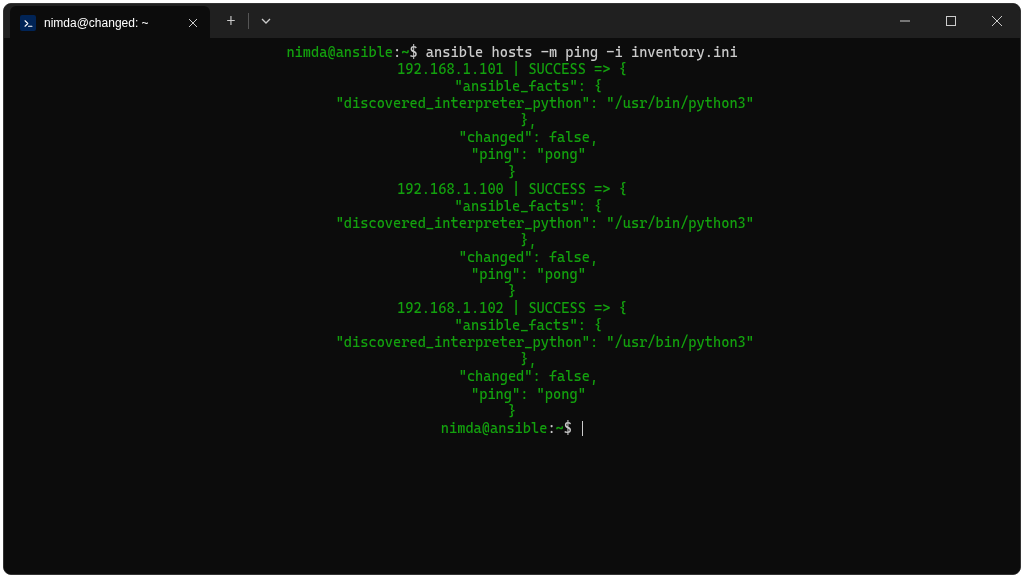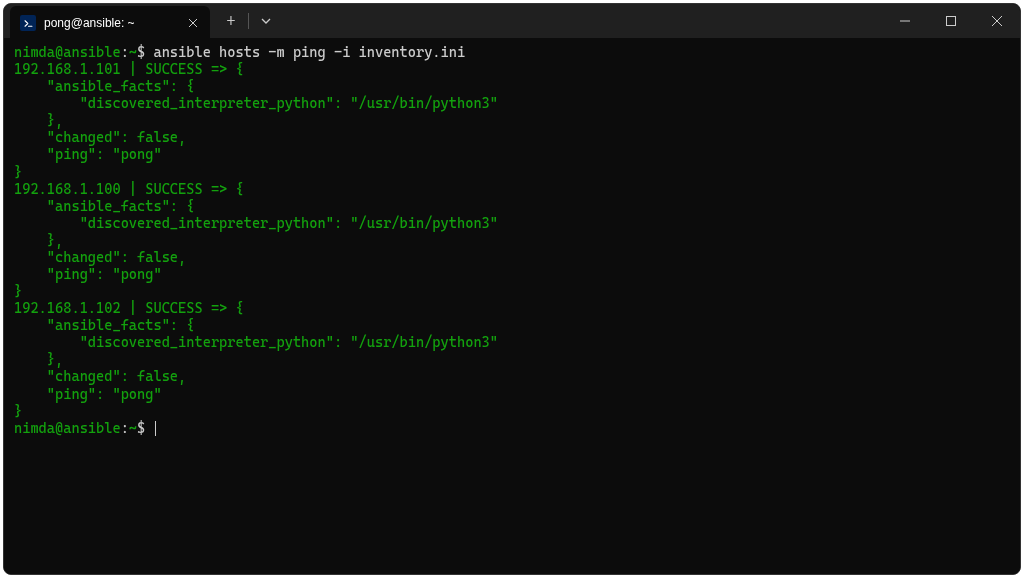--- a/index.html
+++ b/index.html
@@ -112,20 +112,21 @@
 
     .terminal {
       flex: 1;
       background: #0c0c0c;
       padding: 6px 10px;
       font-size: 14px;
       line-height: 1.22;
       color: #cccccc;
       white-space: pre;
       overflow: hidden;
+      text-align: center;
     }
     .green { color: #13a10e; }
     .white { color: #cccccc; }
     .cursor {
       display: inline-block;
       width: 1px;
       height: 15px;
       background: #cccccc;
       vertical-align: text-bottom;
       margin-left: 2px;
@@ -136,21 +137,21 @@
 
 <div class="window">
 
   <div class="titlebar">
     <div class="tab">
       <span class="tab-icon">
         <svg viewBox="0 0 16 16" width="11" height="11">
             <path d="M3 4l4 4-4 4M8 12h5" stroke="#fff" stroke-width="1.6" fill="none" stroke-linecap="round" stroke-linejoin="round"></path>
           </svg>
       </span>
-      <span>pong@ansible: ~</span>
+      <span>nimda@changed: ~</span>
       <span class="tab-close">
         <svg viewBox="0 0 10 10" width="10" height="10">
             <path d="M1 1l8 8M9 1l-8 8" stroke="#ccc" stroke-width="1"></path>
           </svg>
       </span>
     </div>
     <div class="tabbar-buttons">
       <div class="tabbar-btn plus">+</div>
       <div class="tabbar-divider"></div>
       <div class="tabbar-btn dropdown">

